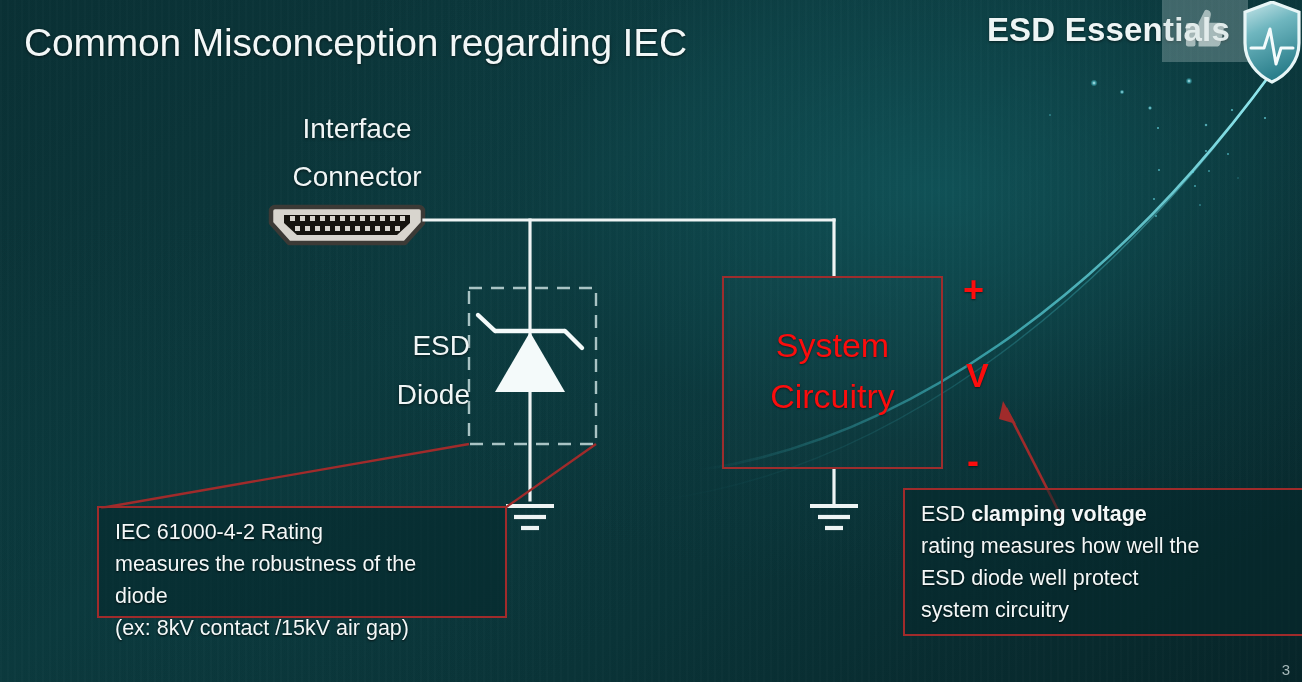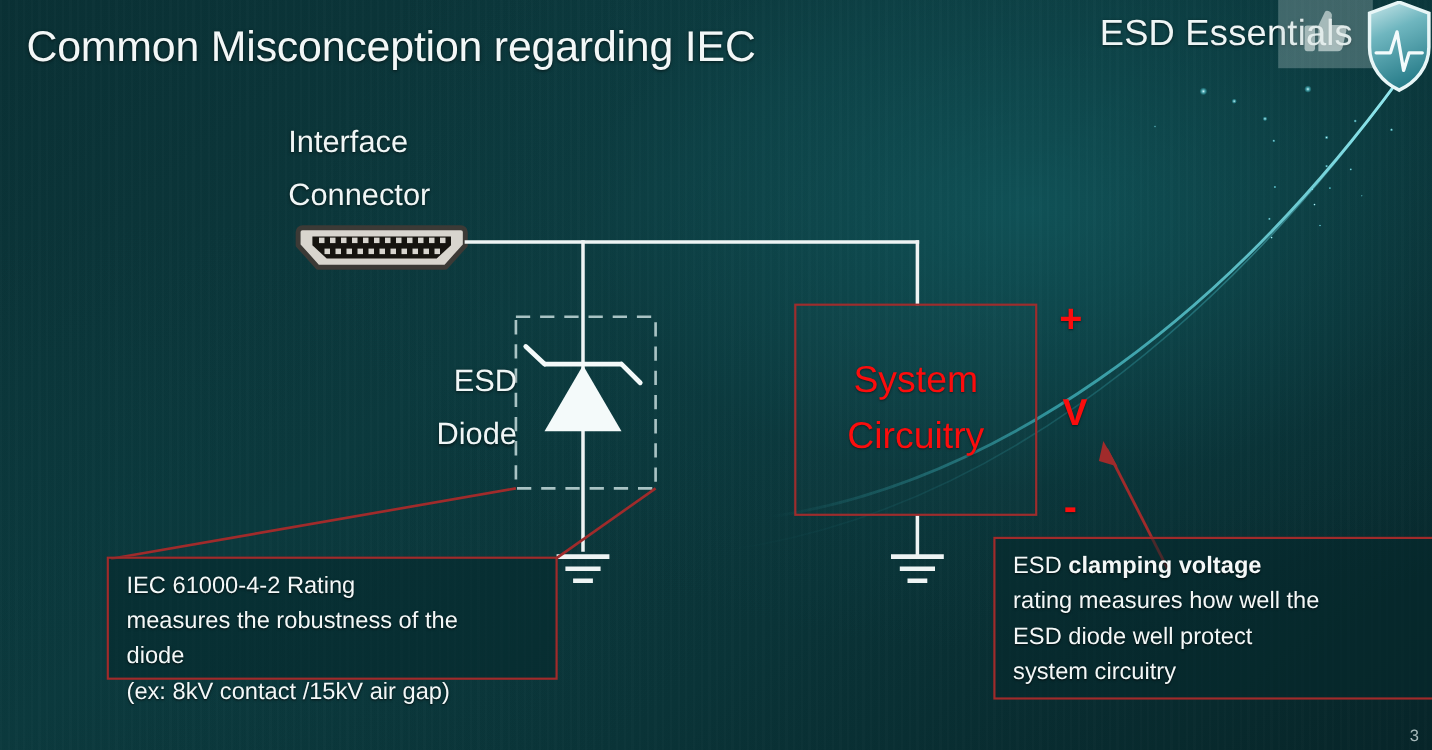--- a/index.html
+++ b/index.html
@@ -51,21 +51,21 @@
     text-shadow: 0 1px 3px rgba(0,0,0,0.6);
     white-space: nowrap;
   }
 
   
   #brand {
     position: absolute;
     right: 72px;
     top: 11px;
     font-size: 33px;
-    font-weight: 400;
+    font-weight: 700;
     color: #eef5f5;
     letter-spacing: 0.2px;
     text-shadow: 0 1px 3px rgba(0,0,0,0.55);
     white-space: nowrap;
   }
 
   #thumbs-overlay {
     position: absolute;
     left: 1162px;
     top: -8px;
@@ -84,20 +84,21 @@
     width: 58px;
     height: 84px;
   }
 
   
   #connector-label {
     position: absolute;
     left: 262px;
     top: 105px;
     width: 190px;
+    text-align: center;
     font-size: 28px;
     line-height: 1.72;
     color: #f0f6f6;
     text-shadow: 0 1px 3px rgba(0,0,0,0.6);
   }
 
   
   #connector {
     position: absolute;
     left: 268px;

